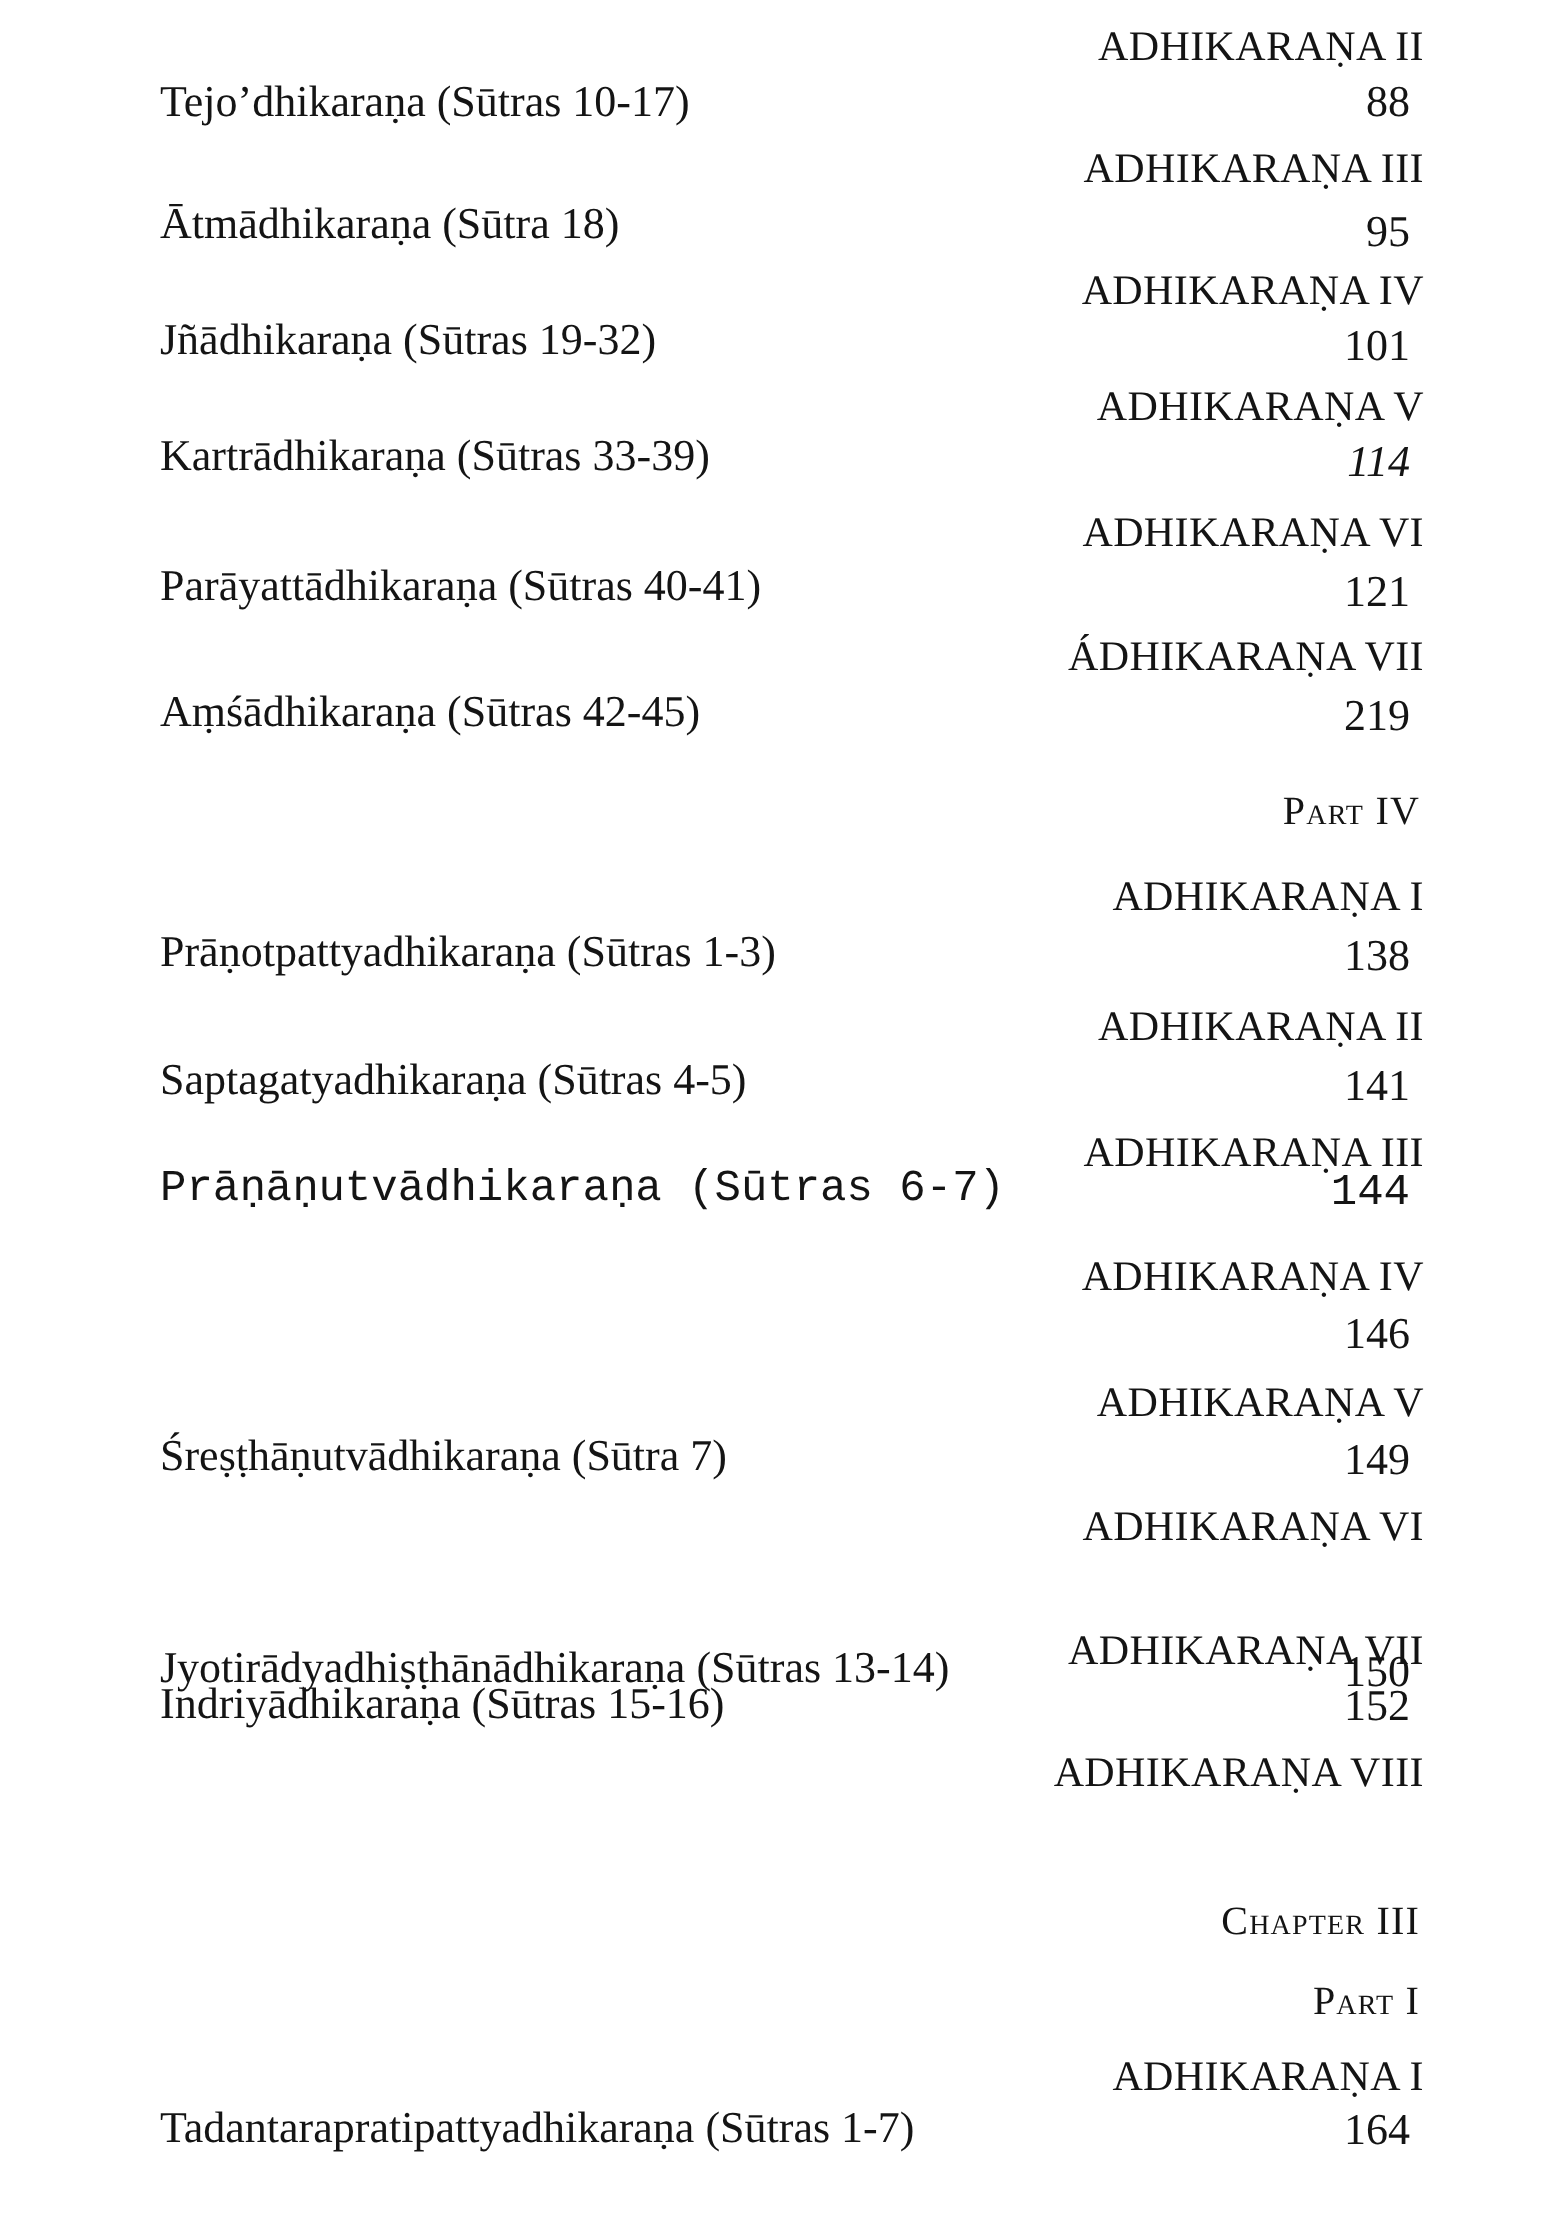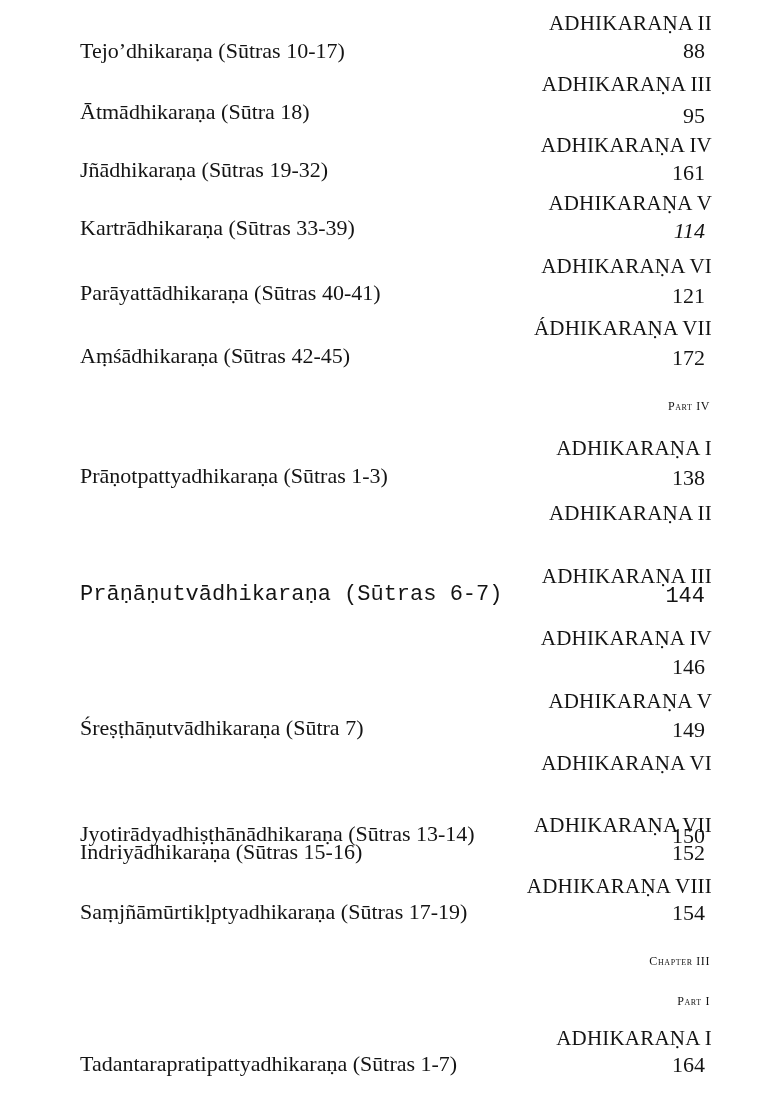--- a/index.html
+++ b/index.html
@@ -27,21 +27,21 @@
       width: 630px;
       text-align: right;
       font-size: 21px;
       line-height: 24px;
       letter-spacing: 0.2px;
       white-space: nowrap;
     }
     .heading.adhi { left: 82px; }
     .smallcaps {
       font-variant: small-caps;
-      font-size: 12px;
+      font-size: 20px;
       letter-spacing: 0.6px;
     }
     .entry {
       position: absolute;
       left: 80px;
       width: 625px;
       height: 24px;
       font-size: 22px;
       line-height: 24px;
       white-space: nowrap;
@@ -71,50 +71,54 @@
 
   <div class="heading adhi" style="top:72px;">ADHIKARAṆA III</div>
   <div class="entry" style="top:100px;">
     <span class="title">Ātmādhikaraṇa (Sūtra 18)</span>
     <span class="page-num" style="top:4px;">95</span>
   </div>
 
   <div class="heading adhi" style="top:133px;">ADHIKARAṆA IV</div>
   <div class="entry" style="top:158px;">
     <span class="title">Jñādhikaraṇa (Sūtras 19-32)</span>
-    <span class="page-num" style="top:3px;">161</span>
+    <span class="page-num" style="top:3px;">101</span>
   </div>
 
   <div class="heading adhi" style="top:191px;">ADHIKARAṆA V</div>
   <div class="entry" style="top:216px;">
     <span class="title">Kartrādhikaraṇa  (Sūtras 33-39)</span>
     <span class="page-num" style="top:3px;font-style:italic;">114</span>
   </div>
 
   <div class="heading adhi" style="top:254px;">ADHIKARAṆA VI</div>
   <div class="entry" style="top:281px;">
     <span class="title">Parāyattādhikaraṇa (Sūtras 40-41)</span>
     <span class="page-num" style="top:3px;">121</span>
   </div>
 
   <div class="heading adhi" style="top:316px;">ÁDHIKARAṆA VII</div>
   <div class="entry" style="top:344px;">
     <span class="title">Aṃśādhikaraṇa (Sūtras 42-45)</span>
-    <span class="page-num" style="top:2px;">172</span>
+    <span class="page-num" style="top:2px;">219</span>
   </div>
 
   <div class="heading smallcaps" style="top:394px;">Part IV</div>
 
   <div class="heading adhi" style="top:436px;">ADHIKARAṆA I</div>
   <div class="entry" style="top:464px;">
     <span class="title">Prāṇotpattyadhikaraṇa (Sūtras 1-3)</span>
     <span class="page-num" style="top:2px;">138</span>
   </div>
 
   <div class="heading adhi" style="top:501px;">ADHIKARAṆA II</div>
+  <div class="entry" style="top:528px;">
+    <span class="title">Saptagatyadhikaraṇa (Sūtras 4-5)</span>
+    <span class="page-num" style="top:3px;">141</span>
+  </div>
 
   <div class="heading adhi" style="top:564px;">ADHIKARAṆA III</div>
   <div class="entry" style="top:583px;font-family:Liberation Mono, monospace;">
     <span class="title">Prāṇāṇutvādhikaraṇa (Sūtras 6-7)</span>
     <span class="page-num" style="top:2px;">144</span>
   </div>
 
   <div class="heading adhi" style="top:626px;">ADHIKARAṆA IV</div>
   <div class="entry" style="top:653px;">
     <span class="page-num" style="top:2px;">146</span>
@@ -132,24 +136,20 @@
     <span class="page-num" style="top:2px;">150</span>
   </div>
 
   <div class="heading adhi" style="top:813px;">ADHIKARAṆA VII</div>
   <div class="entry" style="top:840px;">
     <span class="title">Indriyādhikaraṇa (Sūtras 15-16)</span>
     <span class="page-num" style="top:1px;">152</span>
   </div>
 
   <div class="heading adhi" style="top:874px;">ADHIKARAṆA VIII</div>
-  <div class="entry" style="top:900px;">
-    <span class="title">Saṃjñāmūrtikḷptyadhikaraṇa (Sūtras 17-19)</span>
-    <span class="page-num" style="top:1px;">154</span>
-  </div>
 
   <div class="heading smallcaps" style="top:949px;">Chapter III</div>
 
   <div class="heading smallcaps" style="top:989px;">Part I</div>
 
   <div class="heading adhi" style="top:1026px;">ADHIKARAṆA I</div>
   <div class="entry" style="top:1052px;">
     <span class="title">Tadantarapratipattyadhikaraṇa (Sūtras 1-7)</span>
     <span class="page-num" style="top:1px;">164</span>
   </div>

